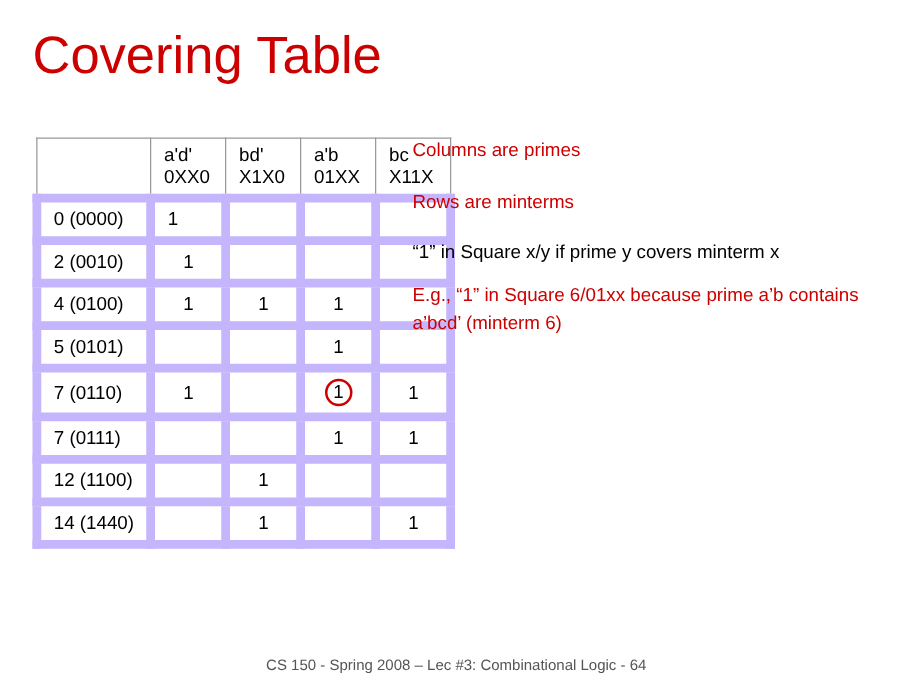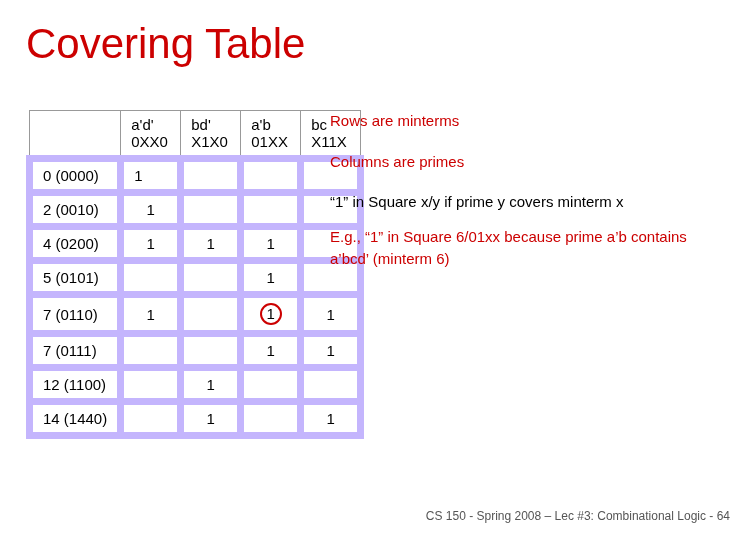--- a/index.html
+++ b/index.html
@@ -65,24 +65,24 @@
       line-height: 1.5;
     }
     .annotation-block {
       margin-bottom: 12px;
     }
     .annotation-block.red {
       color: #cc0000;
     }
     .footer {
       position: absolute;
-      bottom: 24px;
+      bottom: 8px;
       left: 0;
       width: 100%;
-      text-align: right;
+      text-align: center;
       font-size: 12px;
       color: #555;
       font-family: Arial, sans-serif;
     }
     .header-row td {
       border: 1px solid #999;
       background: #fff;
     }
   </style>
 </head>
@@ -122,21 +122,21 @@
         <td></td>
       </tr>
       <tr>
         <td>2 (0010)</td>
         <td>1</td>
         <td></td>
         <td></td>
         <td></td>
       </tr>
       <tr>
-        <td>4 (0200)</td>
+        <td>4 (0100)</td>
         <td>1</td>
         <td>1</td>
         <td>1</td>
         <td></td>
       </tr>
       <tr>
         <td>5 (0101)</td>
         <td></td>
         <td></td>
         <td>1</td>
@@ -169,24 +169,24 @@
         <td>1</td>
         <td></td>
         <td>1</td>
       </tr>
     </tbody>
   </table>
 </div>
 
 <div class="annotations">
   <div class="annotation-block red" style="margin-bottom:18px;">
-    <span>Rows are minterms</span>
+    <span>Columns are primes</span>
   </div>
   <div class="annotation-block red" style="margin-bottom:18px;">
-    <span>Columns are primes</span>
+    <span>Rows are minterms</span>
   </div>
   <div class="annotation-block" style="">
     <span>“1” in Square x/y if prime y covers minterm x</span>
   </div>
   <div class="annotation-block red">
     <span>E.g., “1” in Square 6/01xx because prime a’b contains a’bcd’ (minterm 6)</span>
   </div>
 </div>
 
 <div class="footer">CS 150 - Spring  2008 – Lec #3: Combinational  Logic  - 64</div>

